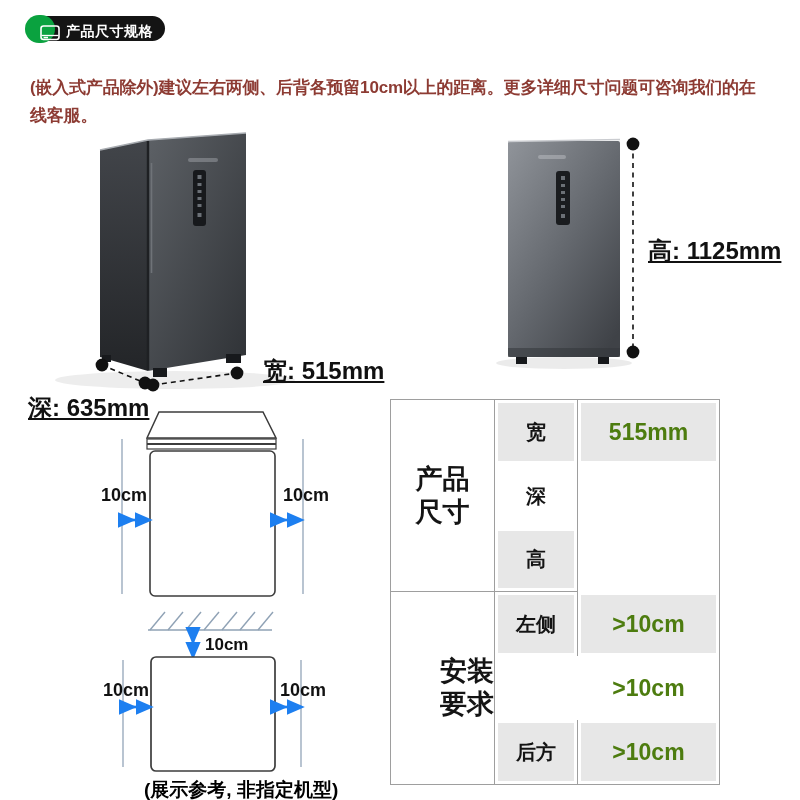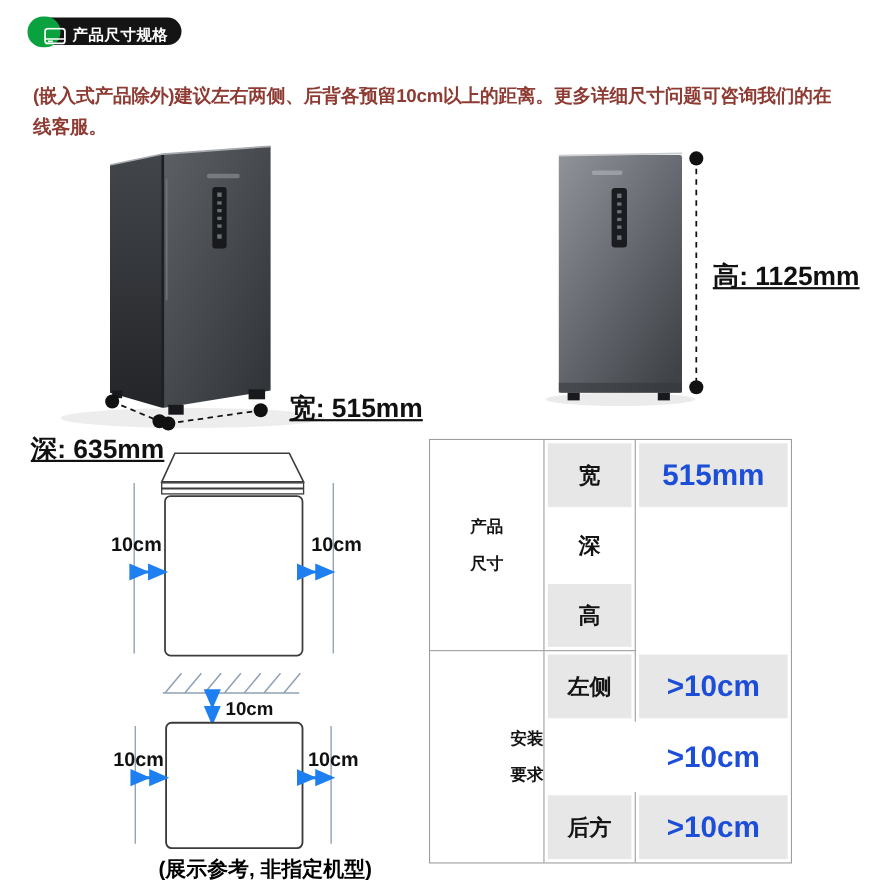--- a/index.html
+++ b/index.html
@@ -29,30 +29,30 @@
   
   .fig{position:absolute;}
   .fig-left{left:20px;top:128px;}
   .fig-right{left:480px;top:130px;}
   .fig-clearance{left:90px;top:403px;}
   
   .spec-table{position:absolute;left:390px;top:399px;width:330px;height:386px;
         box-sizing:border-box;border:1px solid #9e9e9e;background:#fff;
         display:grid;grid-template-columns:104px 83px 1fr;grid-template-rows:repeat(6,1fr);}
   .group{grid-column:1;display:flex;flex-direction:column;align-items:center;justify-content:center;
-        border-right:1px solid #9e9e9e;font-size:15px;font-weight:bold;color:#141414;line-height:33px;}
+        border-right:1px solid #9e9e9e;font-size:27px;font-weight:bold;color:#141414;line-height:33px;}
   .g1{grid-row:1/4;border-bottom:1px solid #9e9e9e;}
   .g2{grid-row:4/7;align-items:flex-end;}
   .cell{position:relative;}
   .cell.lab{border-right:1px solid #9e9e9e;}
   .cell.hdiv{border-bottom:1px solid #9e9e9e;}
   .fill{position:absolute;inset:3px;display:flex;align-items:center;justify-content:center;}
   .gray .fill{background:#e7e7e7;}
   .cell.lab .fill{font-size:20px;font-weight:bold;color:#141414;}
-  .cell.val .fill{font-size:27px;font-weight:bold;color:#1d4ed8;}
+  .cell.val .fill{font-size:23px;font-weight:bold;color:#4d7c0f;}
 </style>
 </head>
 <body>
 
 <div class="page">
 
   <span class="badge">
     <svg width="20" height="16" viewBox="0 0 20 16">
       <rect x="1" y="1" width="18" height="13.5" rx="2.5" fill="none" stroke="#ffffff" stroke-width="1.6"></rect>
       <line x1="1.5" y1="10.5" x2="18.5" y2="10.5" stroke="#ffffff" stroke-width="1.3"></line>

